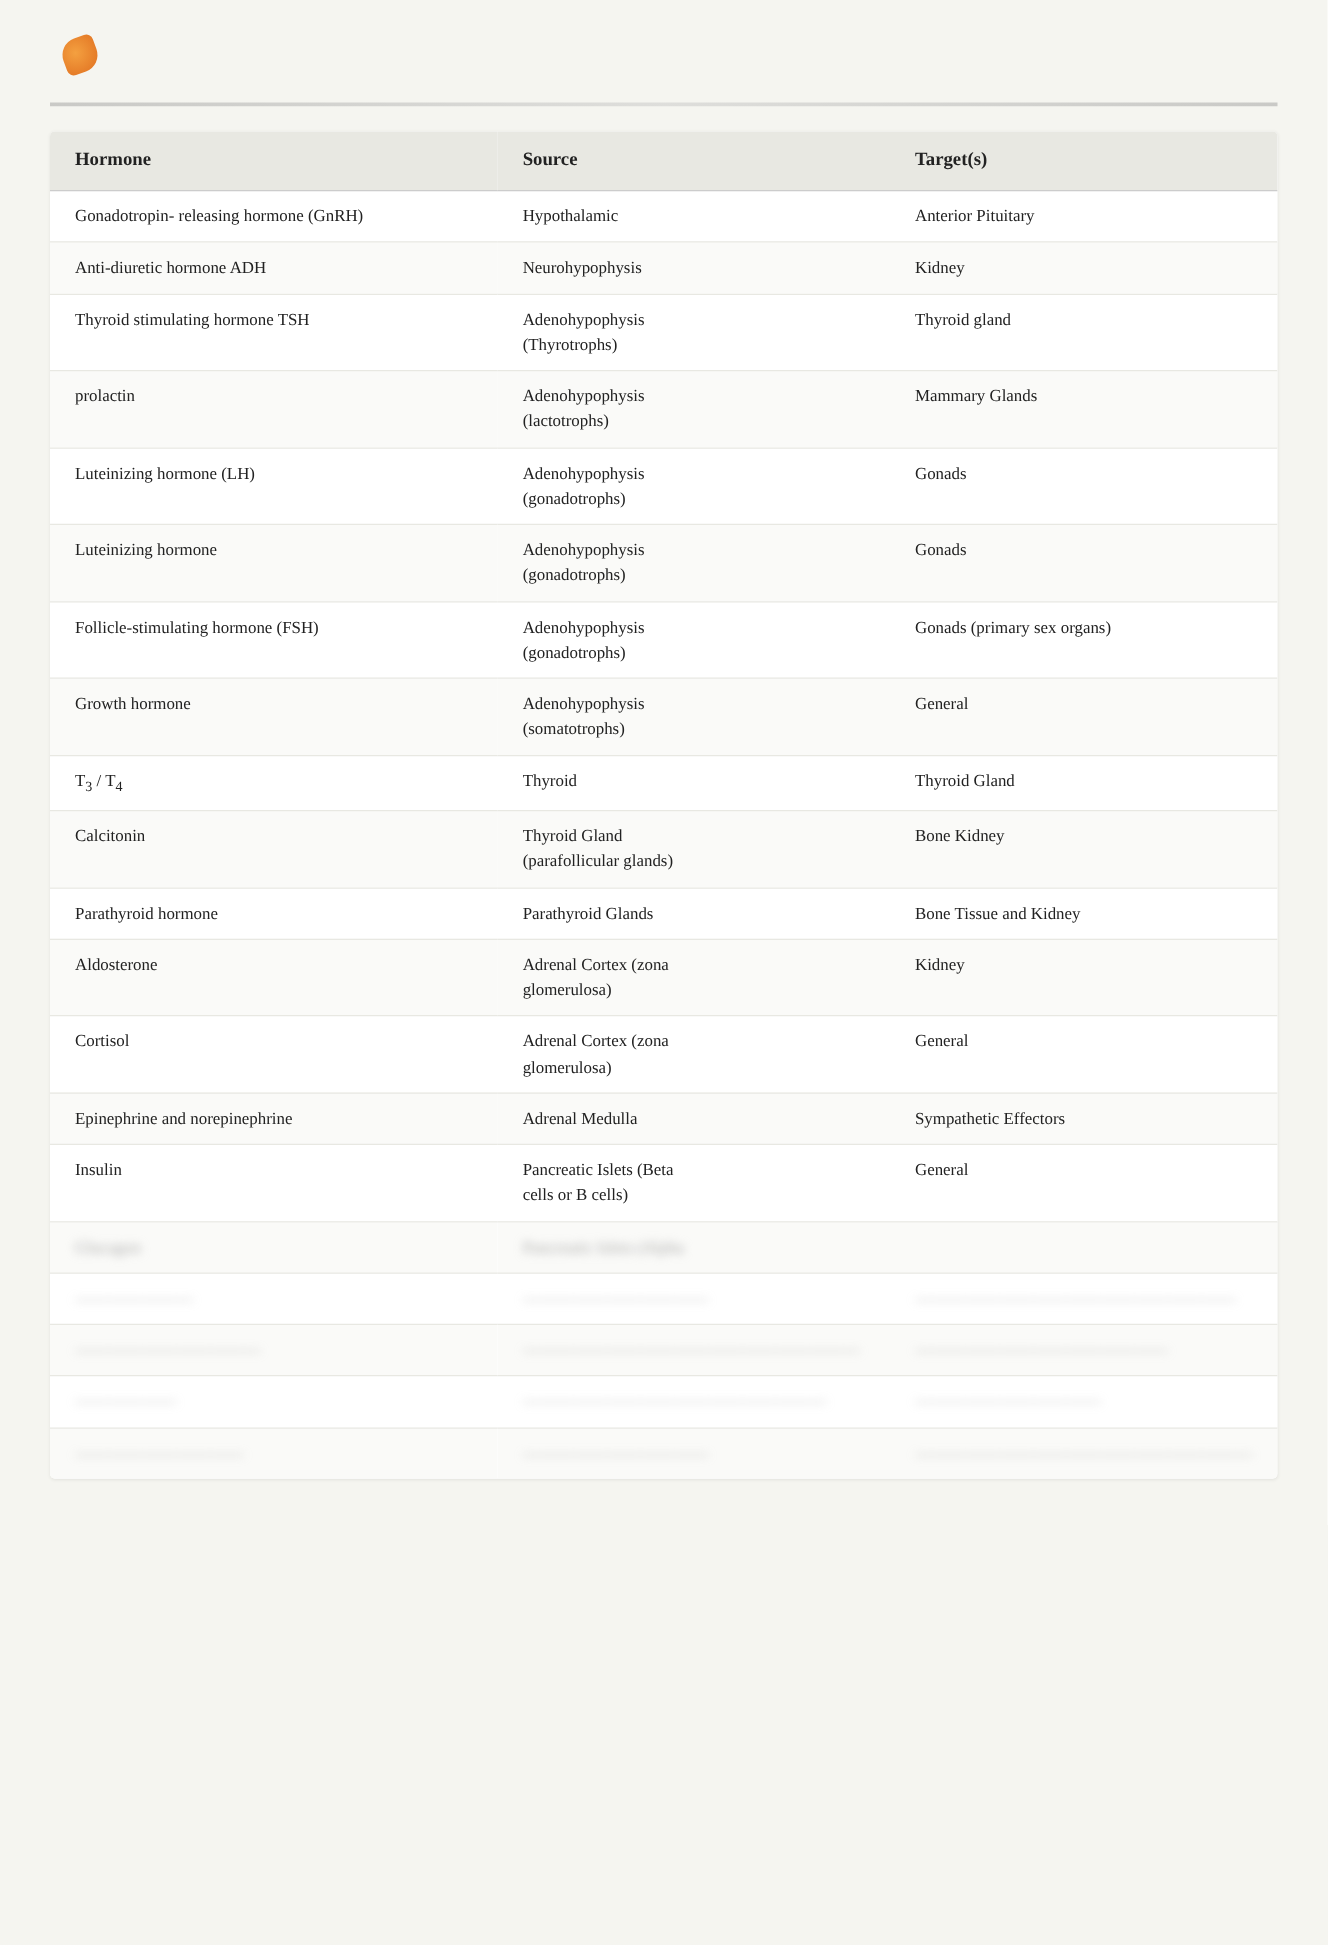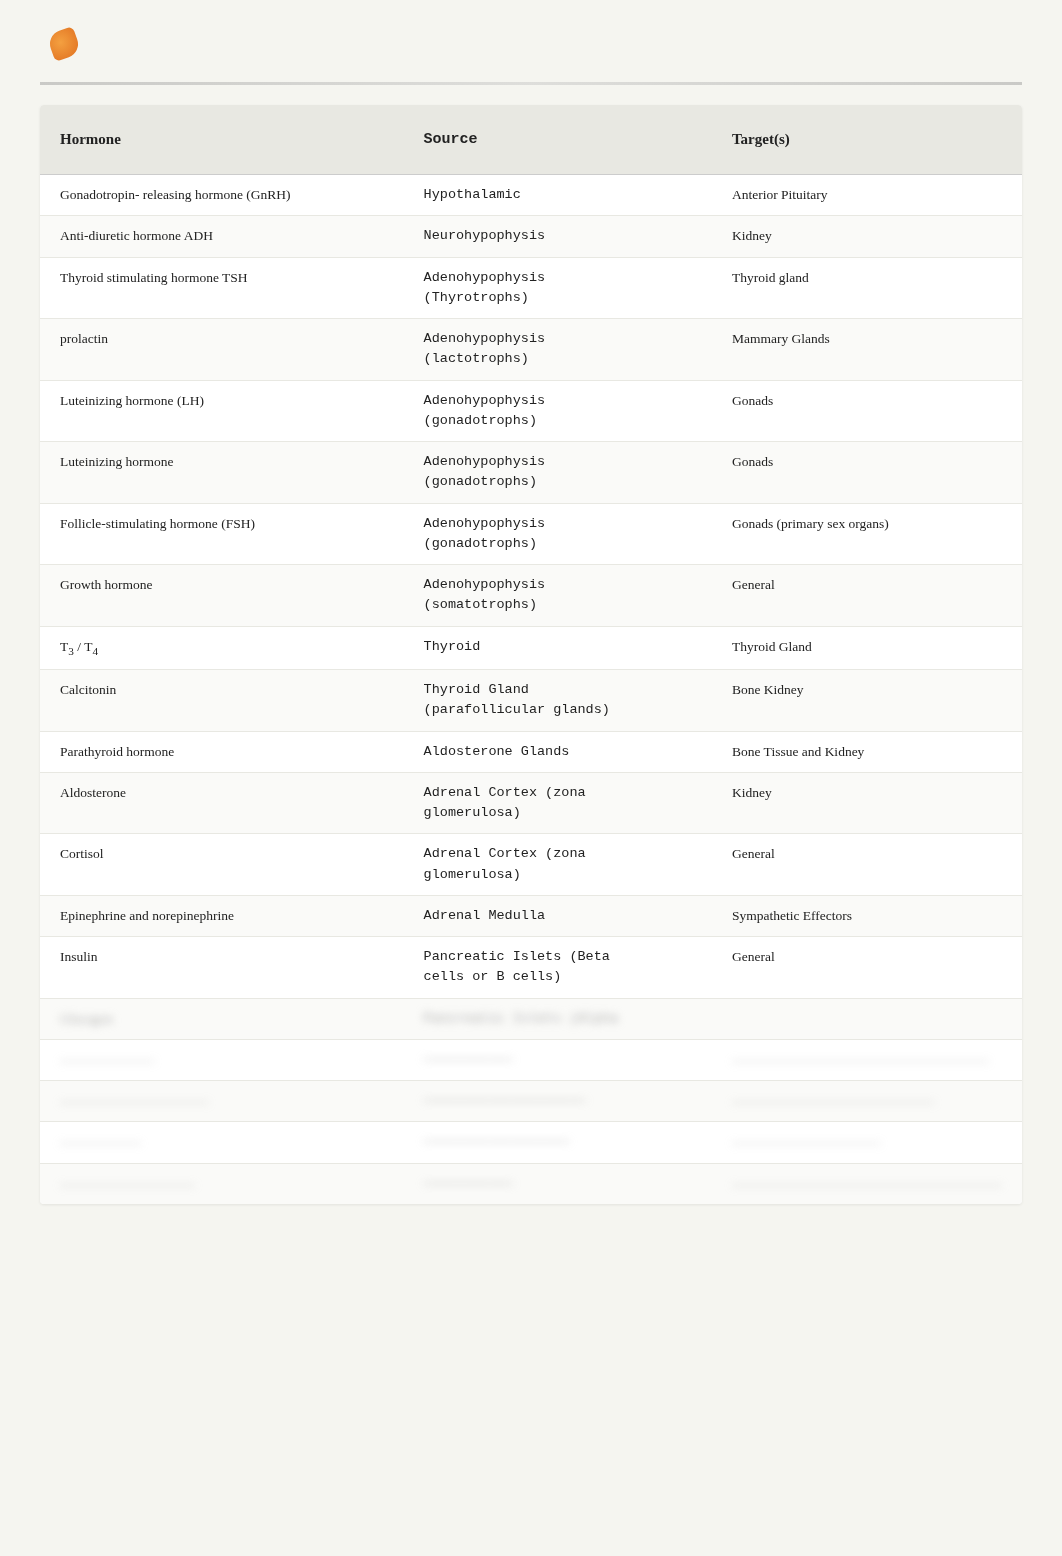--- a/index.html
+++ b/index.html
@@ -42,21 +42,21 @@
       overflow: hidden;
     }
     table {
       width: 100%;
       border-collapse: collapse;
     }
     thead tr {
       background: #e8e8e2;
     }
     th {
-      padding: 26px 20px;
+      padding: 15px 20px;
       text-align: left;
       font-weight: bold;
       font-size: 15px;
       border-bottom: 1px solid #ccc;
     }
     td {
       padding: 10px 20px;
       vertical-align: top;
       font-size: 13.5px;
       line-height: 1.5;
@@ -65,21 +65,21 @@
     tr:last-child td {
       border-bottom: none;
     }
     tbody tr:nth-child(even) {
       background: #fafaf8;
     }
     tbody tr:nth-child(odd) {
       background: #ffffff;
     }
     .col-hormone { width: 38%; }
-    .col-source { width: 32%; font-family: Liberation Mono, monospace; }
+    .col-source { width: 32%; }
     .col-target { width: 30%; }
     .blurred {
       filter: blur(4px);
       color: #aaa;
       user-select: none;
     }
   </style>
 </head>
 <body>
 
@@ -145,21 +145,21 @@
           <td class="col-source">Thyroid</td>
           <td class="col-target">Thyroid Gland</td>
         </tr>
         <tr>
           <td class="col-hormone">Calcitonin</td>
           <td class="col-source">Thyroid Gland<br><span>(parafollicular glands)</span></td>
           <td class="col-target">Bone Kidney</td>
         </tr>
         <tr>
           <td class="col-hormone">Parathyroid hormone</td>
-          <td class="col-source">Aldosterone Glands</td>
+          <td class="col-source">Parathyroid Glands</td>
           <td class="col-target">Bone Tissue and Kidney</td>
         </tr>
         <tr>
           <td class="col-hormone">Aldosterone</td>
           <td class="col-source">Adrenal Cortex (zona<br><span>glomerulosa)</span></td>
           <td class="col-target">Kidney</td>
         </tr>
         <tr>
           <td class="col-hormone">Cortisol</td>
           <td class="col-source">Adrenal Cortex (zona<br><span>glomerulosa)</span></td>

